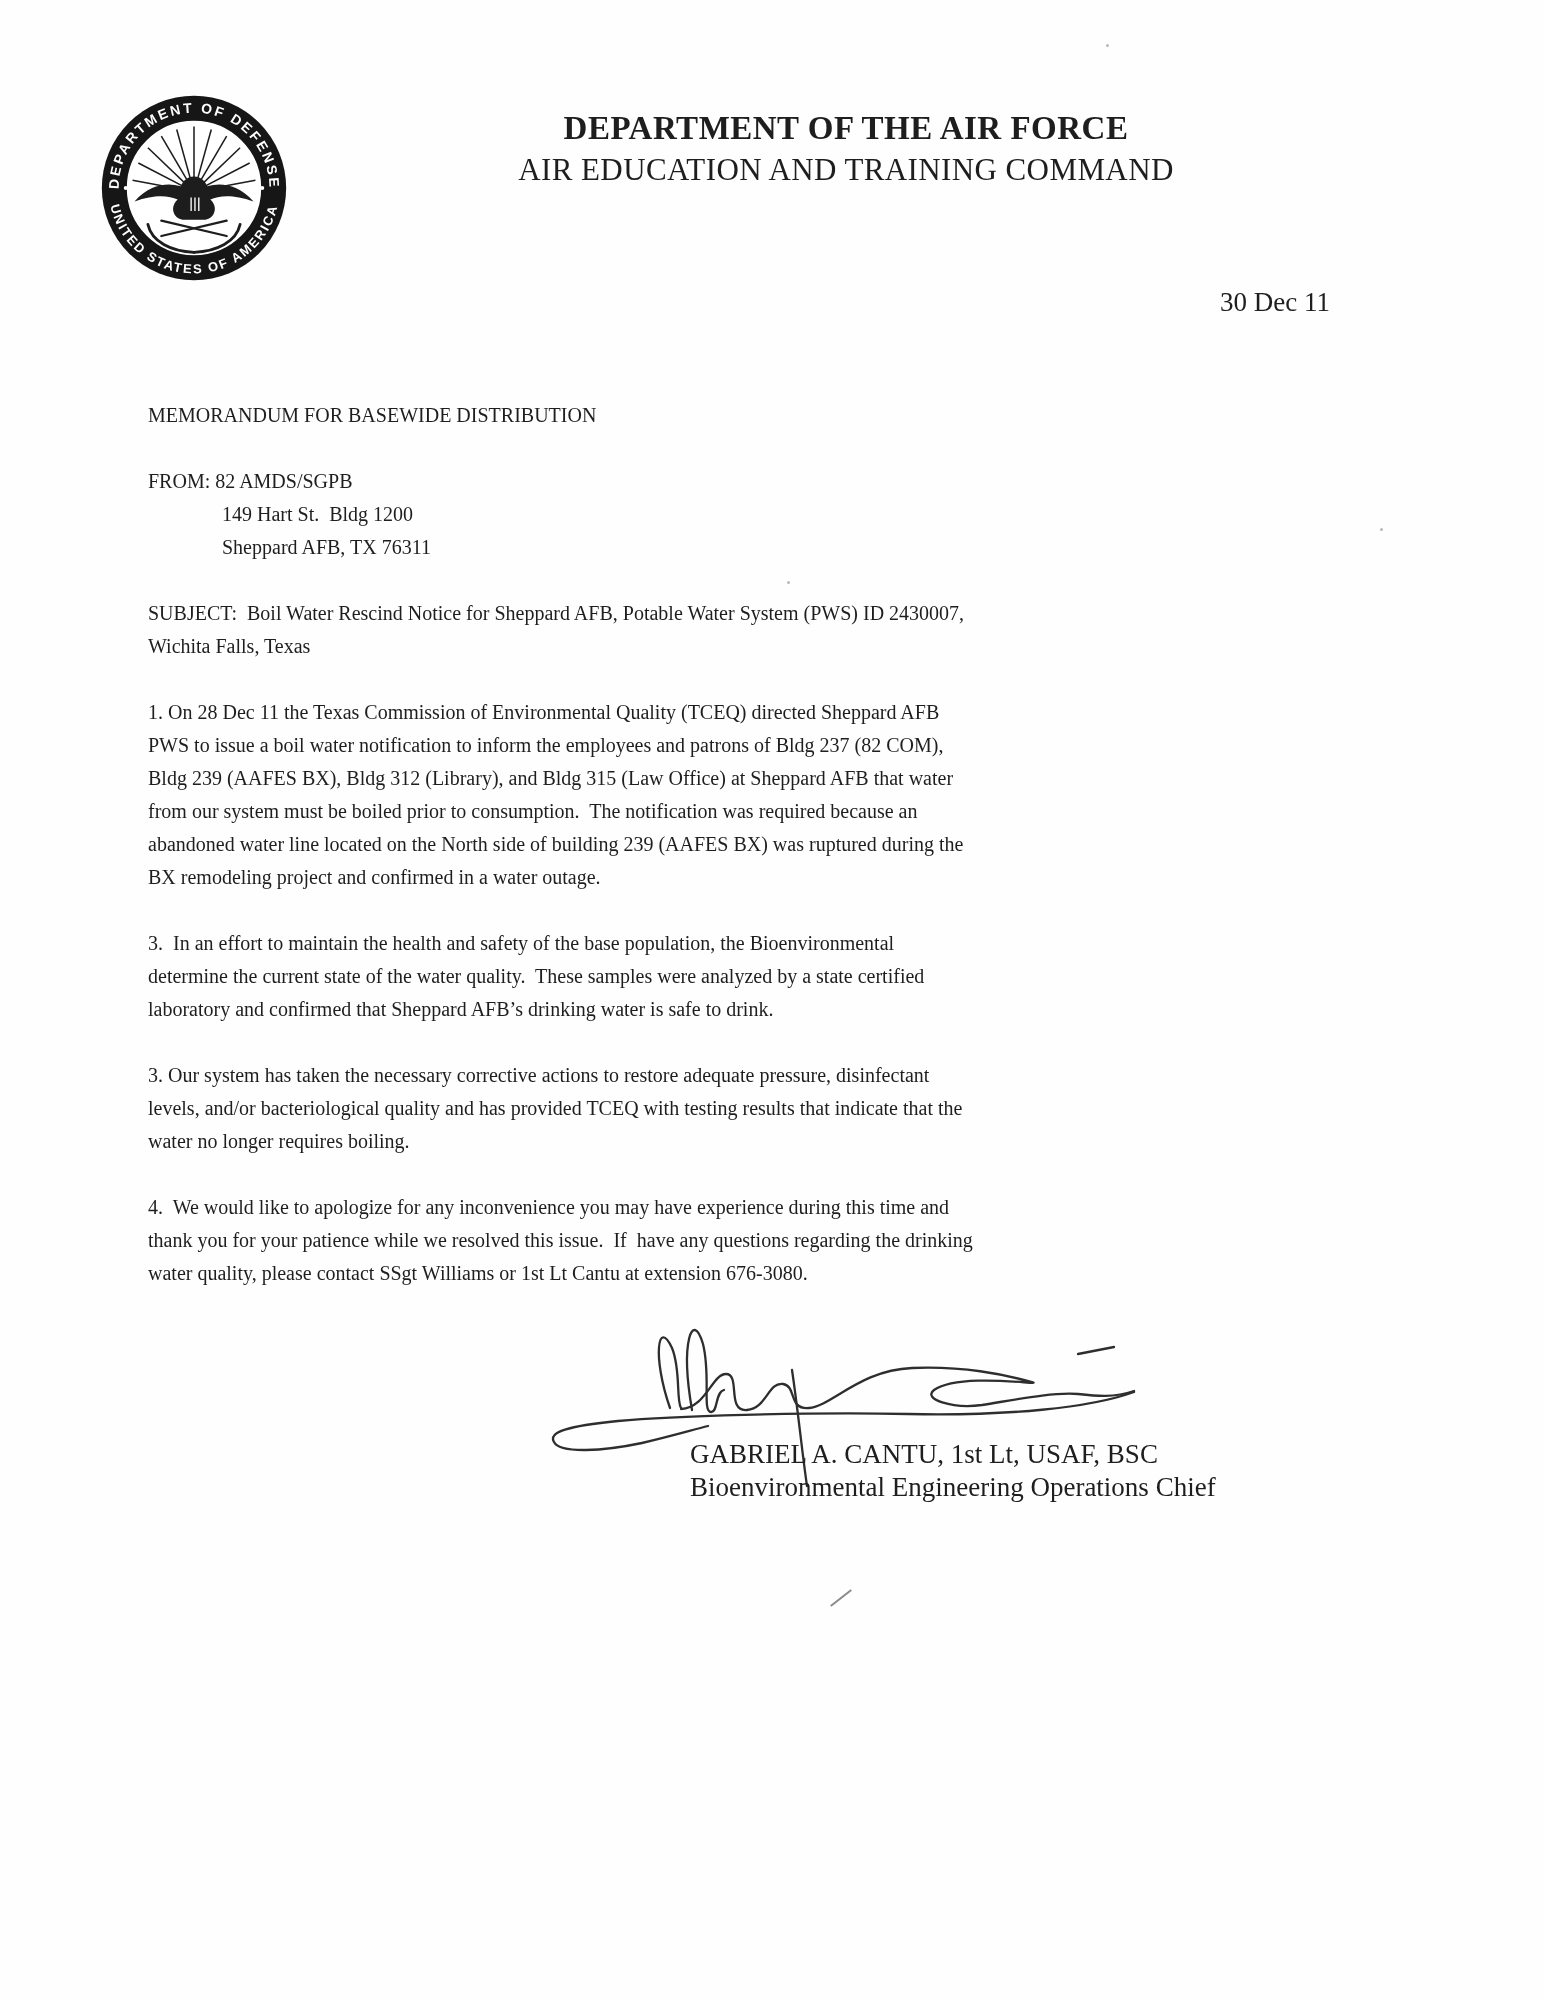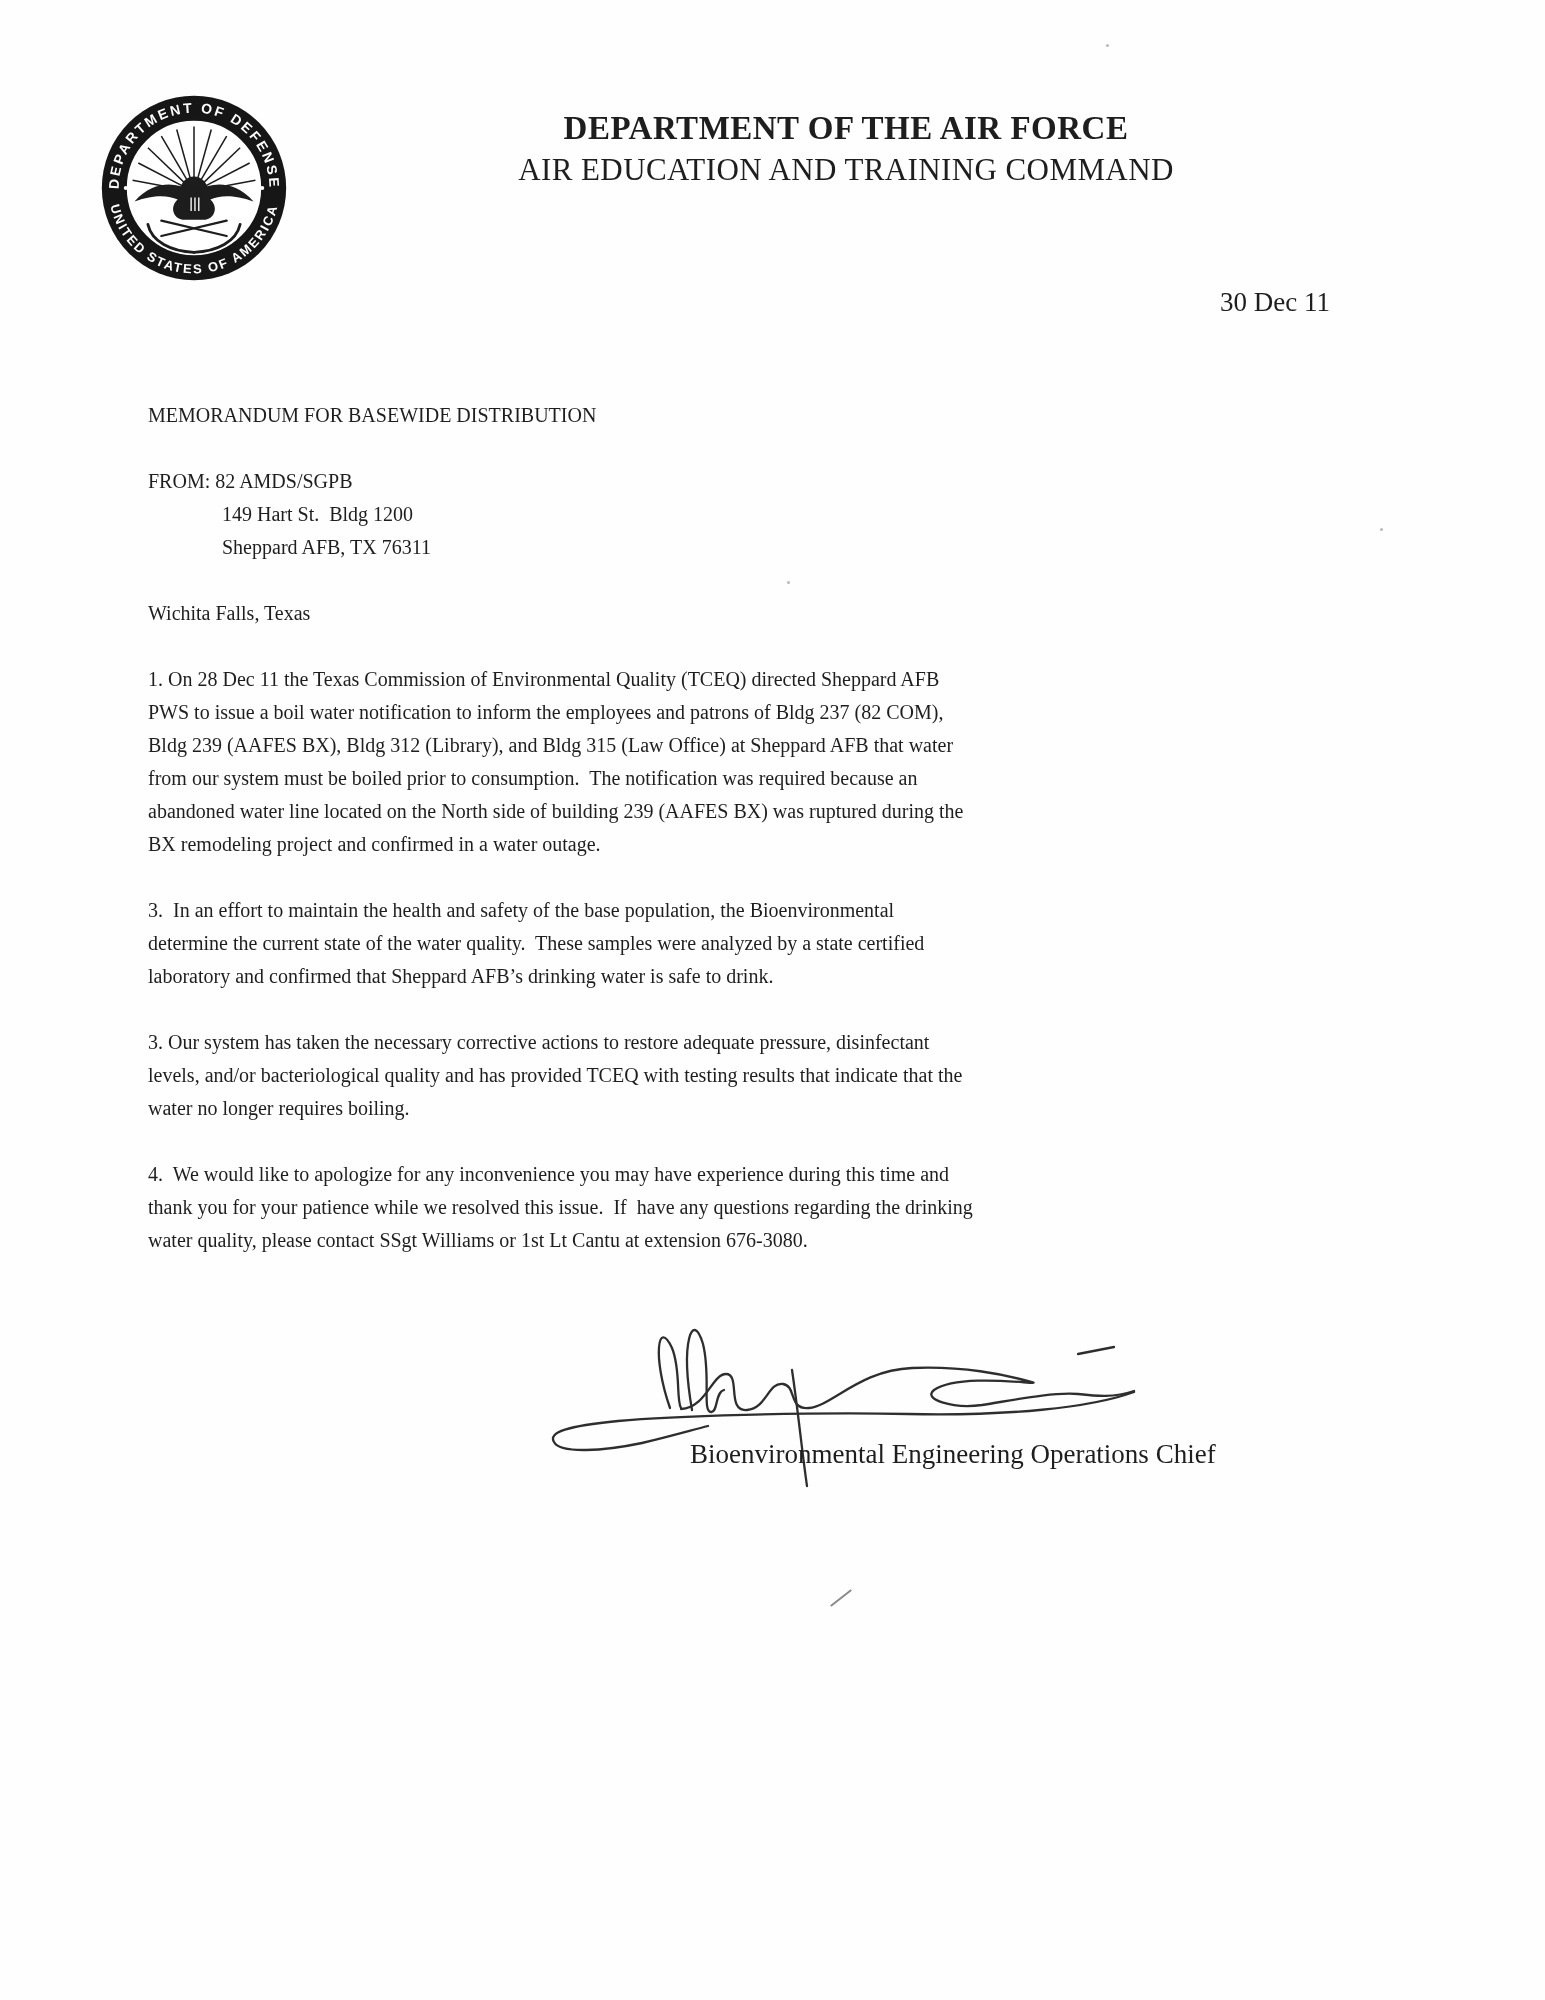--- a/index.html
+++ b/index.html
@@ -104,20 +104,21 @@
 
     <div class="doc-block">
       <div class="line">FROM: 82 AMDS/SGPB</div>
       <div class="indent">
           <div class="line">149 Hart St.  Bldg 1200</div>
           <div class="line">Sheppard AFB, TX 76311</div>
         </div>
     </div>
 
     <div class="doc-block">
+        <div class="line">SUBJECT:  Boil Water Rescind Notice for Sheppard AFB, Potable Water System (PWS) ID 2430007,</div>
         <div class="line">Wichita Falls, Texas</div>
       </div>
 
     <div>
         <div class="para">
           <div class="line">1. On 28 Dec 11 the Texas Commission of Environmental Quality (TCEQ) directed Sheppard AFB</div>
           <div class="line">PWS to issue a boil water notification to inform the employees and patrons of Bldg 237 (82 COM),</div>
           <div class="line">Bldg 239 (AAFES BX), Bldg 312 (Library), and Bldg 315 (Law Office) at Sheppard AFB that water</div>
           <div class="line">from our system must be boiled prior to consumption.  The notification was required because an</div>
           <div class="line">abandoned water line located on the North side of building 239 (AAFES BX) was ruptured during the</div>
@@ -146,20 +147,21 @@
       <path d="M140,96 C122,44 128,6 142,36 C151,58 146,88 151,96"></path>
       <path d="M162,98 C150,28 163,-2 173,32 C181,64 172,100 181,100 C188,101 185,80 194,78"></path>
       <path d="M262,58 C268,98 272,140 277,174"></path>
       <path d="M151,97 C176,96 182,62 196,62 C211,62 196,100 217,98 C237,96 238,70 253,72 C267,74 258,98 279,96 C302,94 330,58 382,56 C434,54 472,62 502,70 C516,74 430,60 404,78 C392,87 422,97 452,93 C484,88 522,80 548,82 C566,84 584,86 604,79"></path>
       <path d="M604,80 C560,96 478,104 378,102 C276,100 140,104 88,109 C38,114 18,120 24,130 C30,142 74,139 112,131 C142,124 162,118 178,114"></path>
       <path d="M548,42 L584,35"></path>
     </g>
   </svg>
 
   <div class="sig-block">
+    <div class="line">GABRIEL A. CANTU, 1st Lt, USAF, BSC</div>
     <div class="line">Bioenvironmental Engineering Operations Chief</div>
   </div>
 
   <div class="stray"></div>
   <div class="speck" style="left:1106px;top:44px;"></div>
   <div class="speck" style="left:1380px;top:528px;"></div>
   <div class="speck" style="left:787px;top:581px;"></div>
 </div>
 
 </body></html>

